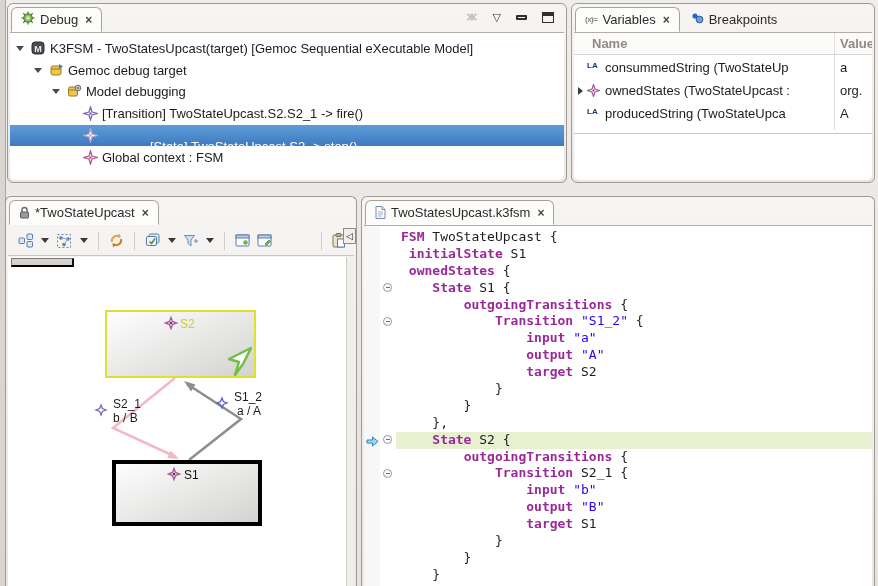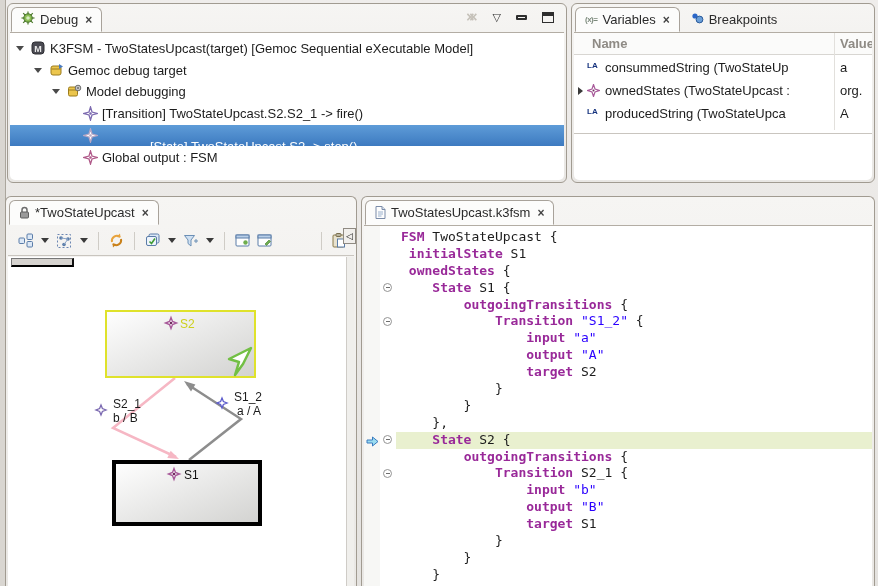--- a/index.html
+++ b/index.html
@@ -144,21 +144,21 @@
                 <path d="M7.5,1 L9,6 L14,7.5 L9,9 L7.5,14 L6,9 L1,7.5 L6,6 Z" fill="#fff" stroke="#b9a8c4" stroke-width="1.3"></path>
                 <circle cx="7.5" cy="7.5" r="1.2" fill="#b9a8c4"></circle>
               </svg></span>
             <span class="tree-label" style="left: 92px; top: 14px; padding-left: 48px;">[State] TwoStateUpcast.S2 -&gt; step()</span>
           </div>
           <div class="tree-row" style="top: 113.5px;">
             <span class="tree-icon" style="left: 73px; top: 3px;"><svg width="15" height="15" viewBox="0 0 15 15">
                 <path d="M7.5,1 L9,6 L14,7.5 L9,9 L7.5,14 L6,9 L1,7.5 L6,6 Z" fill="#fff" stroke="#b05a8a" stroke-width="1.3"></path>
                 <circle cx="7.5" cy="7.5" r="1.2" fill="#b05a8a"></circle>
               </svg></span>
-            <span class="tree-label" style="left: 92px; top: 3px;">Global output : FSM</span>
+            <span class="tree-label" style="left: 92px; top: 3px;">Global context : FSM</span>
           </div>
         </div>
     </div>
   </div>
 
   <div class="view" id="vars-view">
     <div class="tabbar">
       <div class="tab active">
         <span class="vtab-ico">(x)=</span>
         <span>Variables</span>

